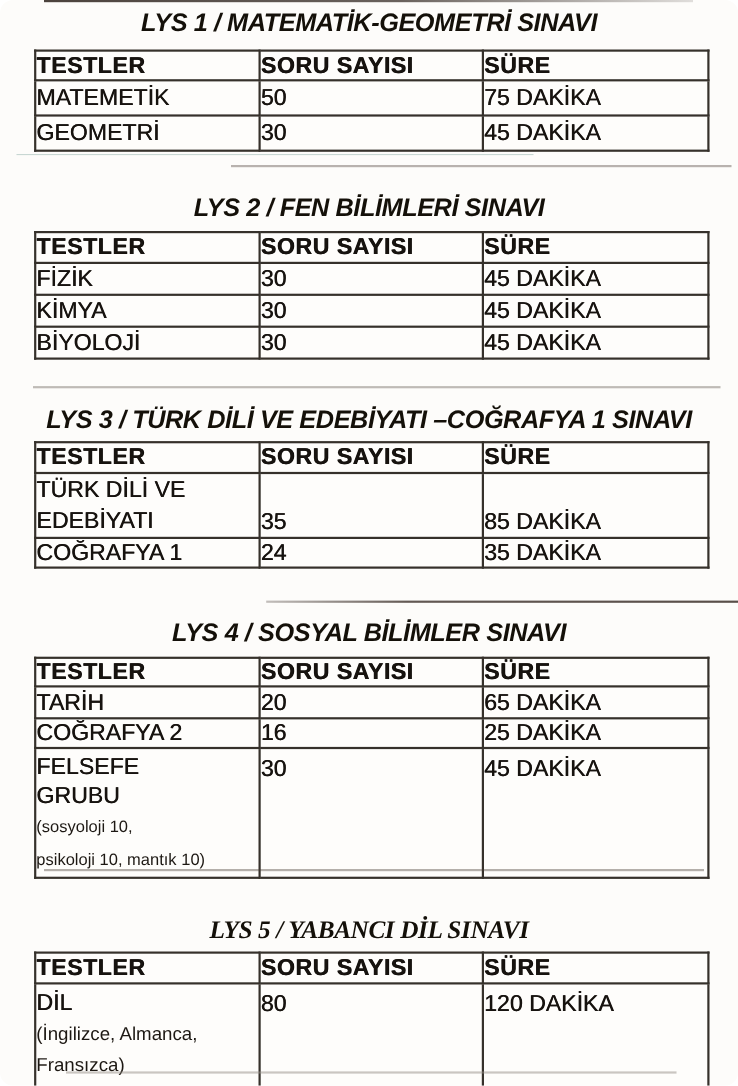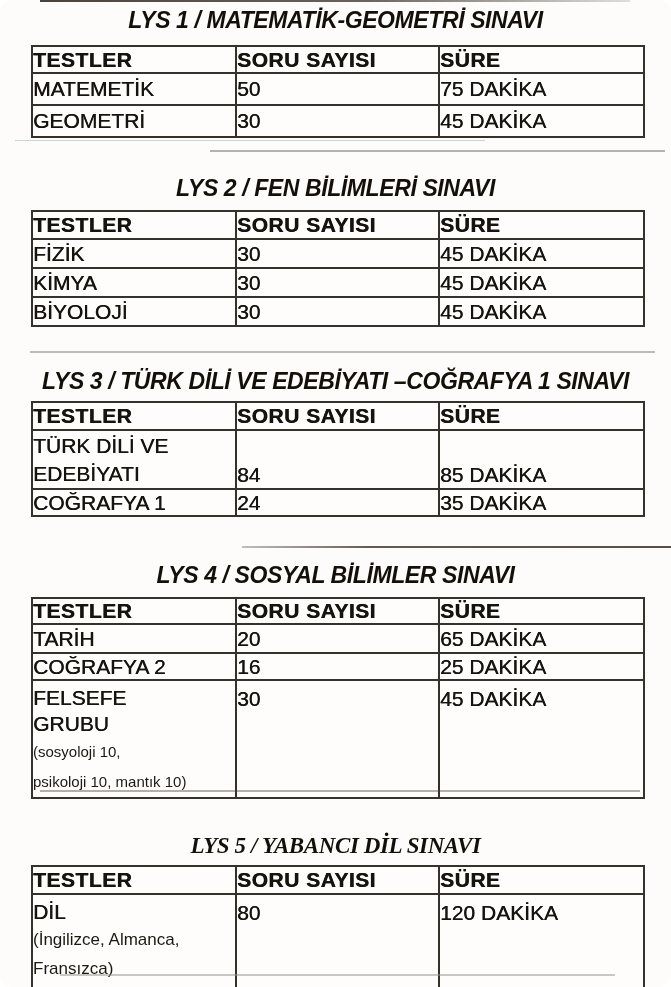--- a/index.html
+++ b/index.html
@@ -188,21 +188,21 @@
         <tr class="hdr">
           <td class="c1">TESTLER</td>
           <td class="c2">SORU SAYISI</td>
           <td class="c3">SÜRE</td>
         </tr>
         <tr class="r1">
           <td class="c1">
             <div>TÜRK DİLİ VE</div>
             <div>EDEBİYATI</div>
           </td>
-          <td class="c2">84</td>
+          <td class="c2">35</td>
           <td class="c3">85 DAKİKA</td>
         </tr>
         <tr class="r2">
           <td class="c1">COĞRAFYA 1</td>
           <td class="c2">24</td>
           <td class="c3">35 DAKİKA</td>
         </tr>
       </tbody>
     </table>
   </section>

